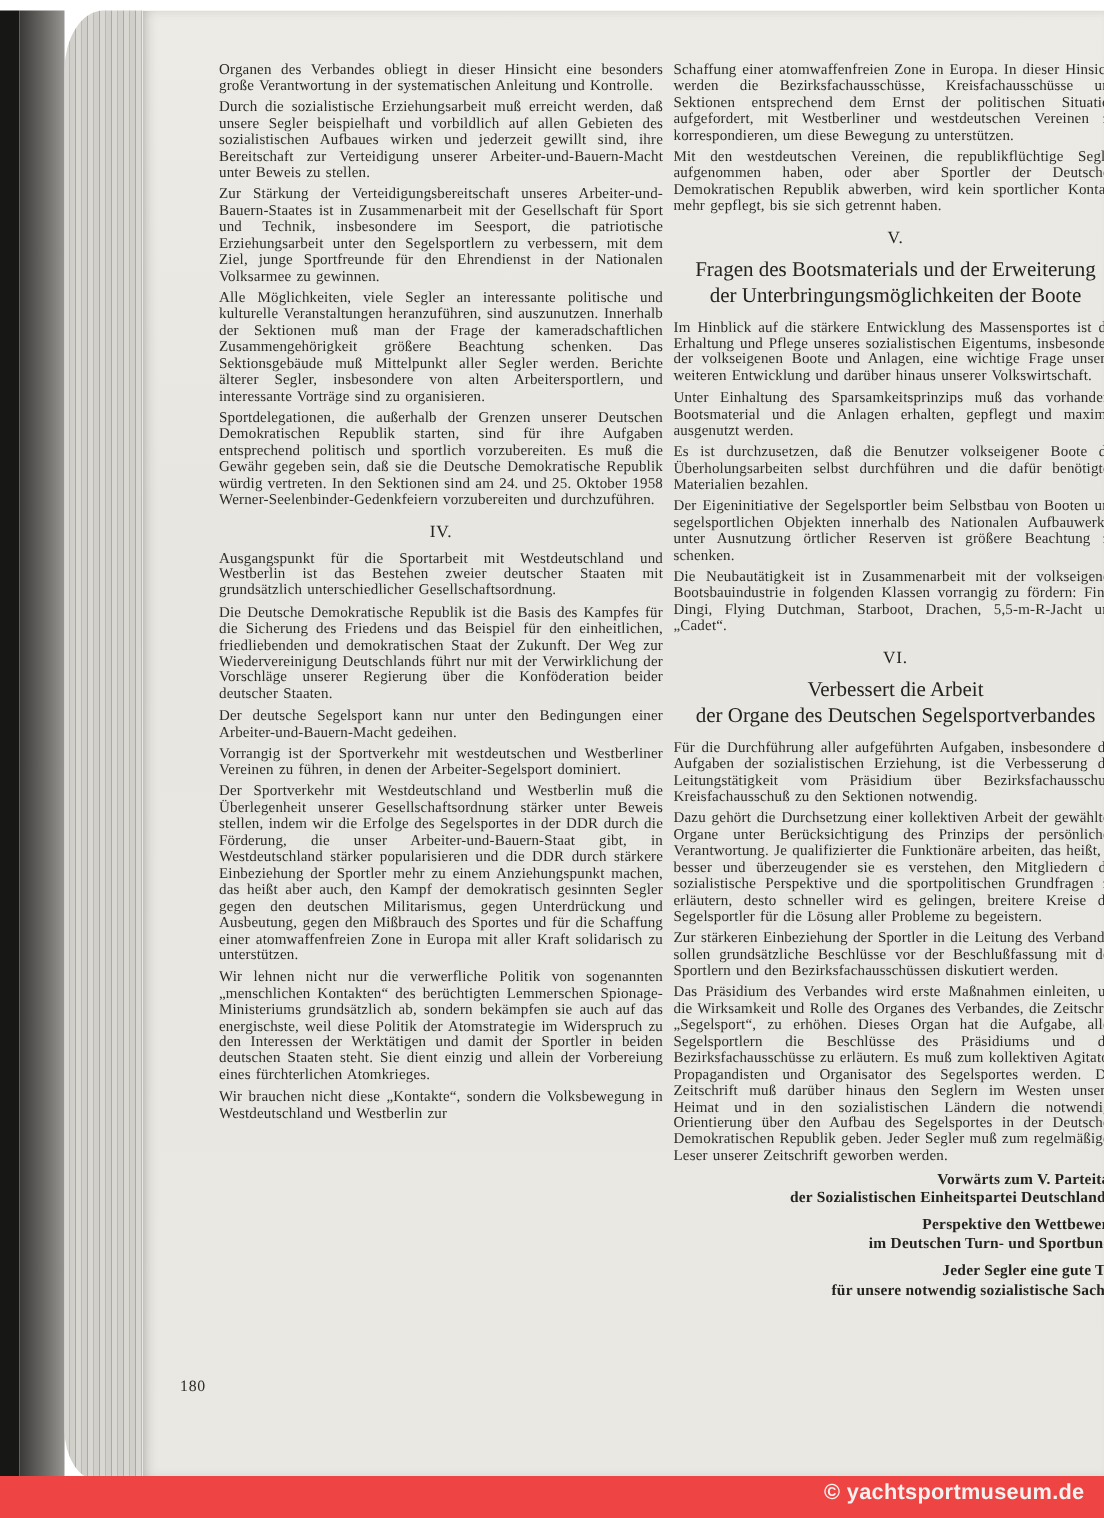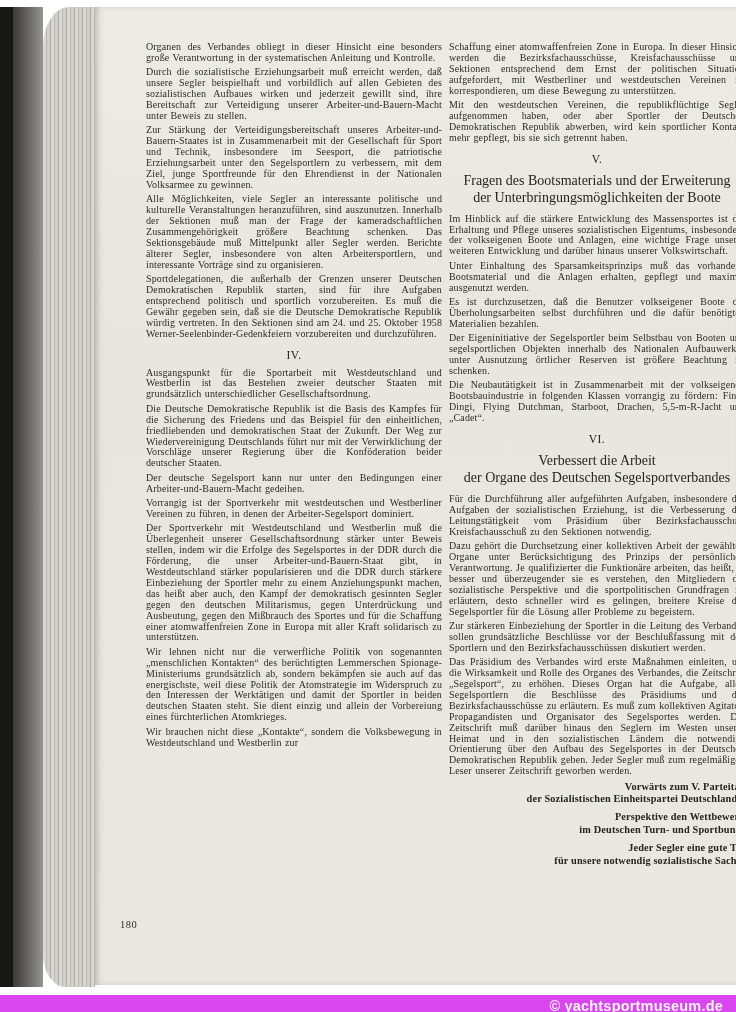--- a/index.html
+++ b/index.html
@@ -62,22 +62,22 @@
     color:#26241f;
     letter-spacing:.15px;
     text-align:right;
   }
   .page-number {
     position:absolute; left:25px; bottom:55px;
     font-size:10.5px; color:#2d2b27; letter-spacing:.5px;margin-top:20px;
   }
   
   .bottom-bar {
-    position:absolute; left:0; right:0; bottom:0; height:17px;
-    background:#d946ef;
+    position:absolute; left:0; right:0; bottom:0; height:28px;
+    background:#ef4444;
   }
   .watermark {
     position:absolute; right:13px; top:3px;
     color:#f2f2f0;
     font-family:"Liberation Sans", sans-serif;
     font-weight:bold; font-size:14.5px; letter-spacing:.2px;
   }
 </style>
 </head>
 <body>

